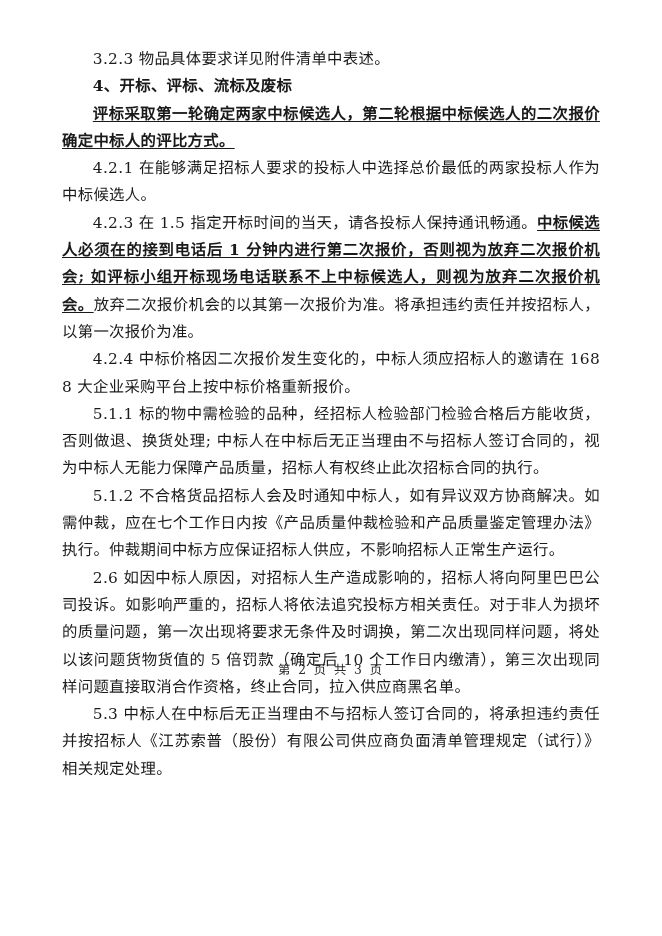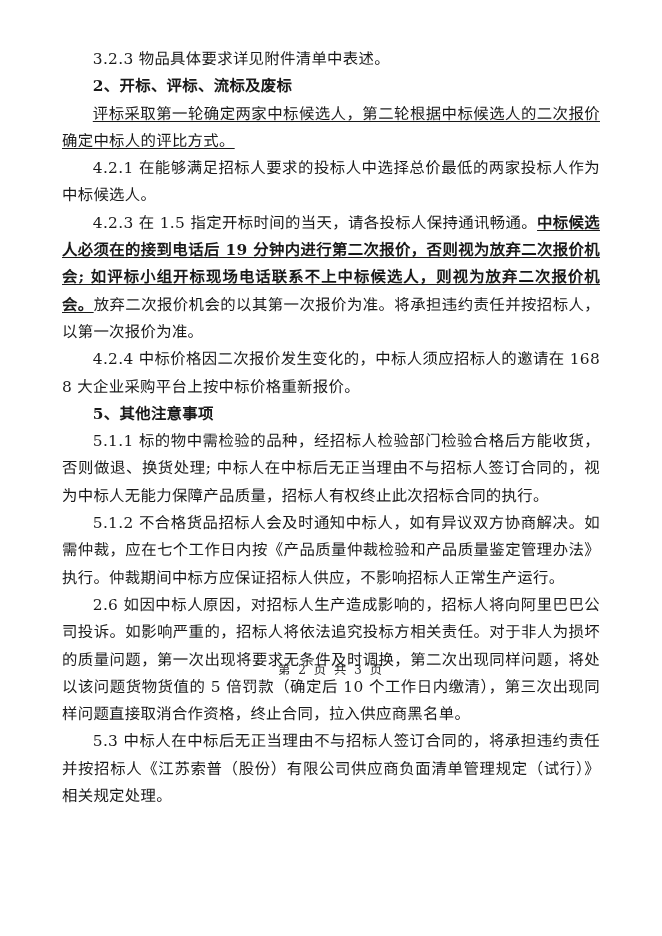--- a/index.html
+++ b/index.html
@@ -50,21 +50,21 @@
   }
   .heading {
     font-weight: bold;
     font-size: 15.4px;
     line-height: 27.3px;
     margin: 0;
     text-indent: 2em;
     letter-spacing: 0.02em;
   }
   .para.lead-underline {
-    font-weight: normal;
+    font-weight: bold;
     text-decoration: underline;
     text-underline-offset: 2px;
     text-indent: 2em;
   }
   em.bu {
     font-style: normal;
     font-weight: bold;
     text-decoration: underline;
     text-underline-offset: 2px;
   }
@@ -88,33 +88,32 @@
 <body>
 
 <div id="page">
 
   <div id="page-header"></div>
 
   <div id="doc-body">
 
     <p class="para indent">3.2.3 物品具体要求详见附件清单中表述。</p>
 
-    <p class="heading">2、开标、评标、流标及废标</p>
+    <p class="heading">4、开标、评标、流标及废标</p>
 
     <p class="para lead-underline">评标采取第一轮确定两家中标候选人，第二轮根据中标候选人的二次报价确定中标人的评比方式。</p>
 
     <p class="para indent">4.2.1 在能够满足招标人要求的投标人中选择总价最低的两家投标人作为中标候选人。</p>
 
 
-    <p class="para indent"><span>4.2.3 在 1.5 指定开标时间的当天，请各投标人保持通讯畅通。</span><em class="bu">中标候选人必须在的接到电话后 19 分钟内进行第二次报价，否则视为放弃二次报价机会; 如评标小组开标现场电话联系不上中标候选人，则视为放弃二次报价机会。</em><span>放弃二次报价机会的以其第一次报价为准。将承担违约责任并按招标人，以第一次报价为准。</span></p>
+    <p class="para indent"><span>4.2.3 在 1.5 指定开标时间的当天，请各投标人保持通讯畅通。</span><em class="bu">中标候选人必须在的接到电话后 1 分钟内进行第二次报价，否则视为放弃二次报价机会; 如评标小组开标现场电话联系不上中标候选人，则视为放弃二次报价机会。</em><span>放弃二次报价机会的以其第一次报价为准。将承担违约责任并按招标人，以第一次报价为准。</span></p>
 
     <p class="para indent">4.2.4 中标价格因二次报价发生变化的，中标人须应招标人的邀请在 1688 大企业采购平台上按中标价格重新报价。</p>
 
 
-    <p class="heading">5、其他注意事项</p>
 
 
     <p class="para indent">5.1.1 标的物中需检验的品种，经招标人检验部门检验合格后方能收货，否则做退、换货处理; 中标人在中标后无正当理由不与招标人签订合同的，视为中标人无能力保障产品质量，招标人有权终止此次招标合同的执行。</p>
 
     <p class="para indent">5.1.2 不合格货品招标人会及时通知中标人，如有异议双方协商解决。如需仲裁，应在七个工作日内按《产品质量仲裁检验和产品质量鉴定管理办法》执行。仲裁期间中标方应保证招标人供应，不影响招标人正常生产运行。</p>
 
     <p class="para indent">2.6 如因中标人原因，对招标人生产造成影响的，招标人将向阿里巴巴公司投诉。如影响严重的，招标人将依法追究投标方相关责任。对于非人为损坏的质量问题，第一次出现将要求无条件及时调换，第二次出现同样问题，将处以该问题货物货值的 5 倍罚款（确定后 10 个工作日内缴清），第三次出现同样问题直接取消合作资格，终止合同，拉入供应商黑名单。</p>
 
     <p class="para indent">5.3 中标人在中标后无正当理由不与招标人签订合同的，将承担违约责任并按招标人《江苏索普（股份）有限公司供应商负面清单管理规定（试行）》相关规定处理。</p>
 

